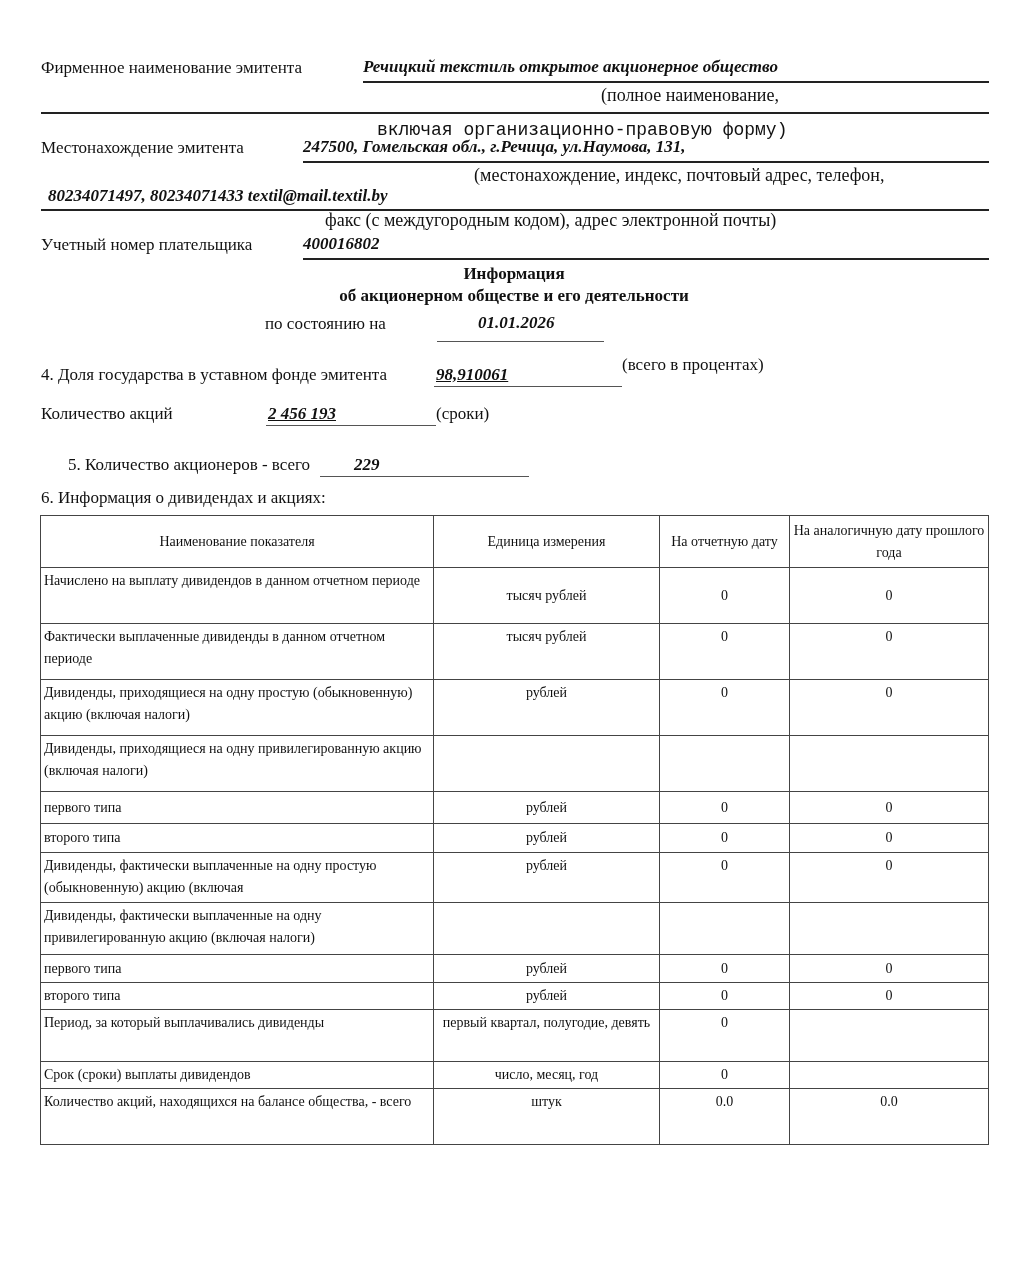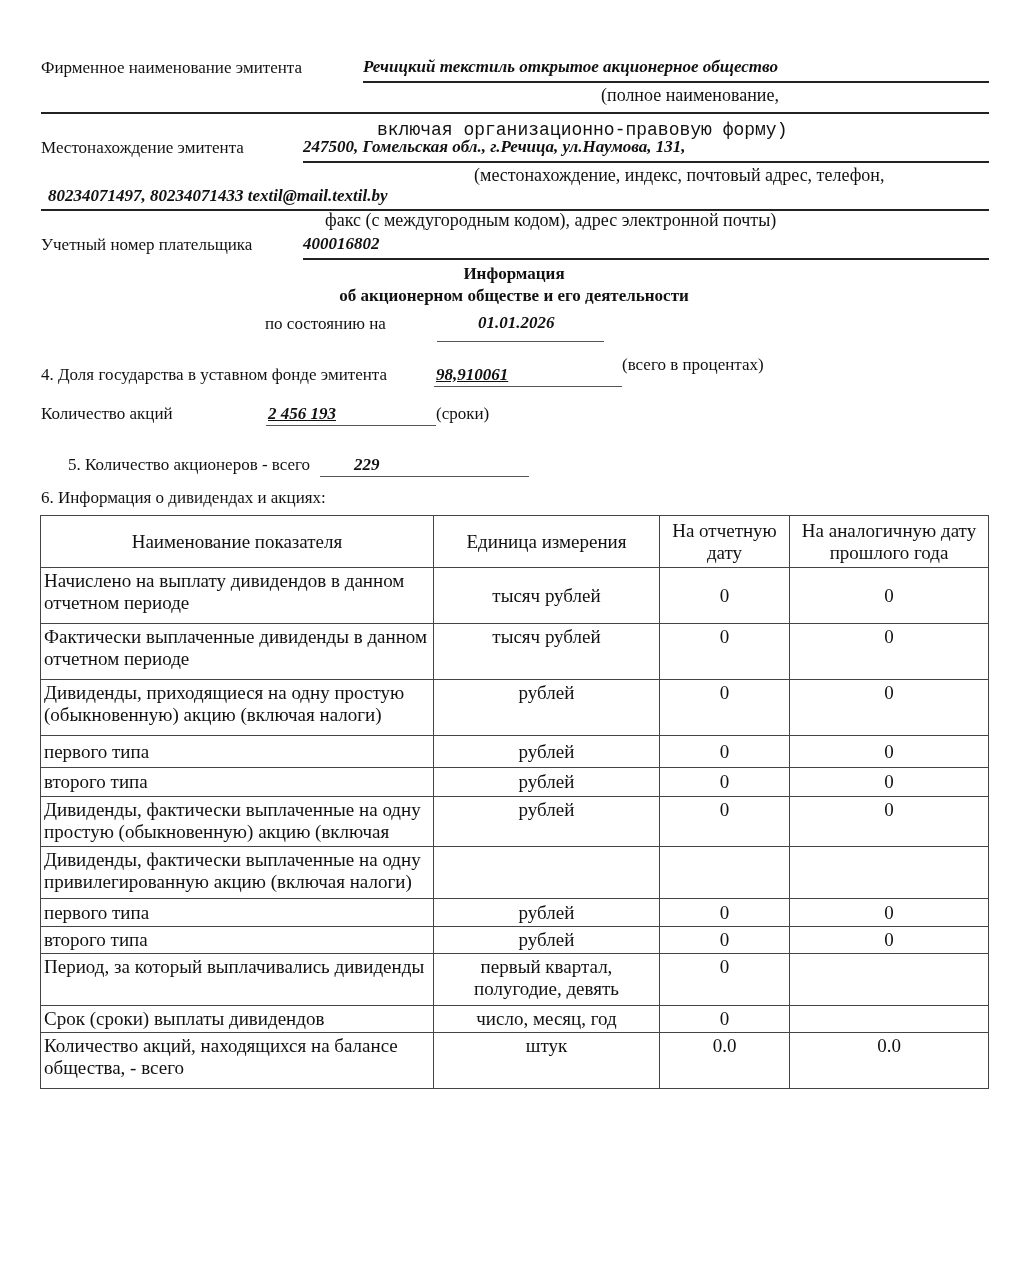--- a/index.html
+++ b/index.html
@@ -10,21 +10,21 @@
   }
   .abs { position: absolute; white-space: nowrap; }
   .lbl { font-size: 17px; }
   .val { font-size: 17px; font-weight: bold; font-style: italic; }
   .small { font-size: 18px; }
   .rule { position: absolute; height: 0; border-top: 2px solid #222; }
   .rule-thin { position: absolute; height: 0; border-top: 1px solid #555; }
   .title { font-size: 17px; font-weight: bold; text-align: center; }
   table.div-table {
     position: absolute; left: 40px; top: 515px; width: 948px;
-    border-collapse: collapse; font-size: 19px; table-layout: fixed;
+    border-collapse: collapse; font-size: 14px; table-layout: fixed;
   }
   table.div-table td, table.div-table th {
     border: 1.5px solid #444; vertical-align: top; padding: 2px 3px; line-height: 22px;
     font-weight: normal;
   }
   table.div-table th { text-align: center; vertical-align: middle; }
   td.c { text-align: center; }
   td.l { text-align: left; padding-left: 2px; }
 </style>
 </head>
@@ -98,20 +98,26 @@
       <td class="c">тысяч рублей</td>
       <td class="c">0</td>
       <td class="c">0</td>
     </tr>
     <tr style="height:56px">
       <td class="l">Дивиденды, приходящиеся на одну простую (обыкновенную) акцию (включая налоги)</td>
       <td class="c">рублей</td>
       <td class="c">0</td>
       <td class="c">0</td>
     </tr>
+    <tr style="height:56px">
+      <td class="l">Дивиденды, приходящиеся на одну привилегированную акцию (включая налоги)</td>
+      <td class="c"></td>
+      <td class="c"></td>
+      <td class="c"></td>
+    </tr>
     <tr style="height:32px">
       <td class="l" style="vertical-align:middle">первого типа</td>
       <td class="c" style="vertical-align:middle">рублей</td>
       <td class="c" style="vertical-align:middle">0</td>
       <td class="c" style="vertical-align:middle">0</td>
     </tr>
     <tr style="height:29px">
       <td class="l" style="vertical-align:middle">второго типа</td>
       <td class="c" style="vertical-align:middle">рублей</td>
       <td class="c" style="vertical-align:middle">0</td>

